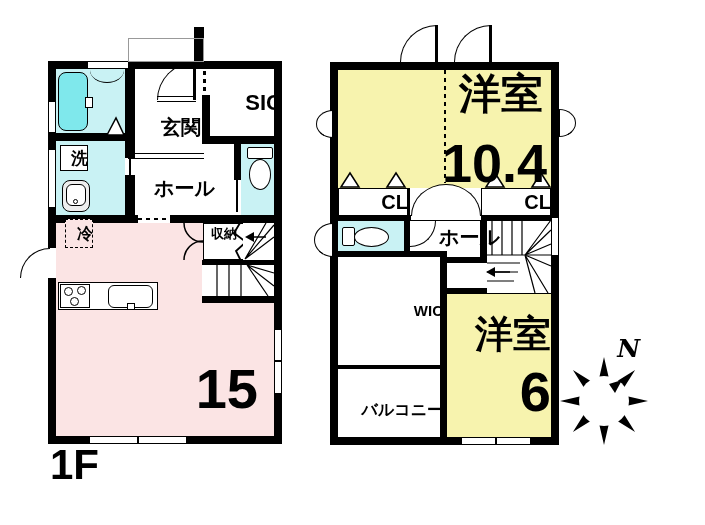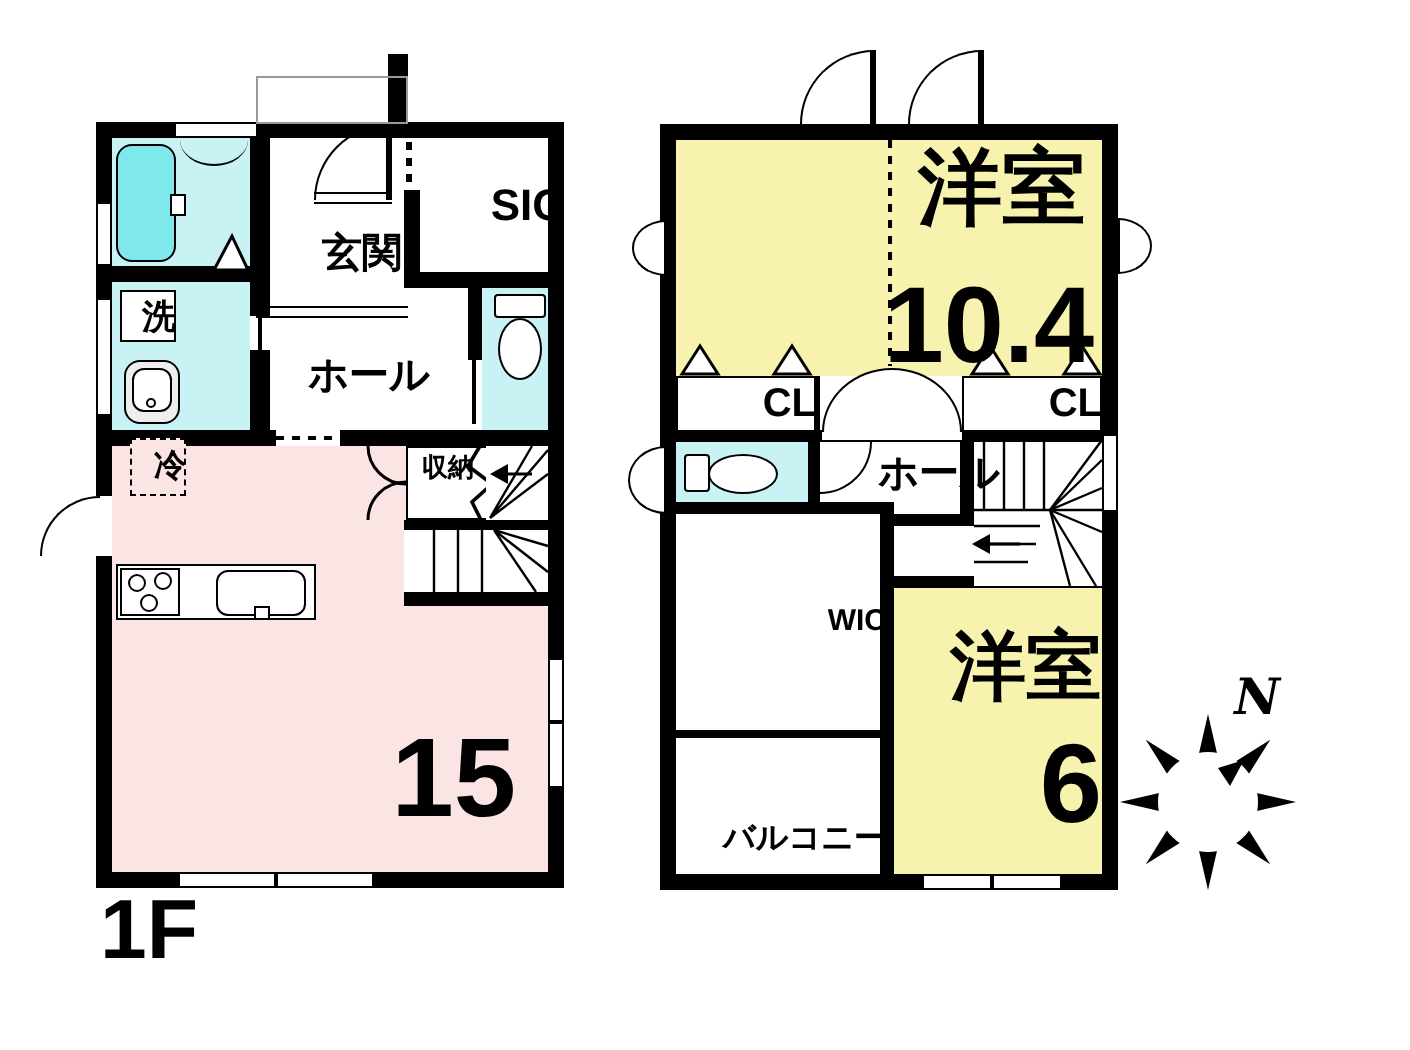--- a/index.html
+++ b/index.html
@@ -189,17 +189,17 @@
   <div class="lbl" style="left:207px;top:226px;width:30px;font-size:13px;white-space:normal;word-break:break-all;line-height:1.2;">収納</div>
   <div class="lbl" style="left:68px;top:361px;width:190px;font-size:56px;">15</div>
   <div class="lbl" style="left:50px;top:444px;width:70px;font-size:42px;text-align:left;">1F</div>
 
   <div class="lbl" style="left:338px;top:73px;width:205px;font-size:42px;">洋室</div>
   <div class="lbl" style="left:338px;top:123px;width:209px;font-size:54px;margin-top:13px;">10.4</div>
   <div class="lbl" style="left:338px;top:192px;width:70px;font-size:20px;">CL</div>
   <div class="lbl" style="left:481px;top:192px;width:70px;font-size:20px;">CL</div>
   <div class="lbl" style="left:408px;top:227px;width:92px;font-size:20px;">ホール</div>
   <div class="lbl" style="left:338px;top:303px;width:105px;font-size:15px;">WIC</div>
-  <div class="lbl" style="left:338px;top:412px;width:105px;font-size:16px;">バルコニー</div>
+  <div class="lbl" style="left:338px;top:402px;width:105px;font-size:16px;">バルコニー</div>
   <div class="lbl" style="left:447px;top:315px;width:104px;font-size:38px;">洋室</div>
   <div class="lbl" style="left:447px;top:364px;width:104px;font-size:56px;">6</div>
 
 </div>
 
 </body></html>

